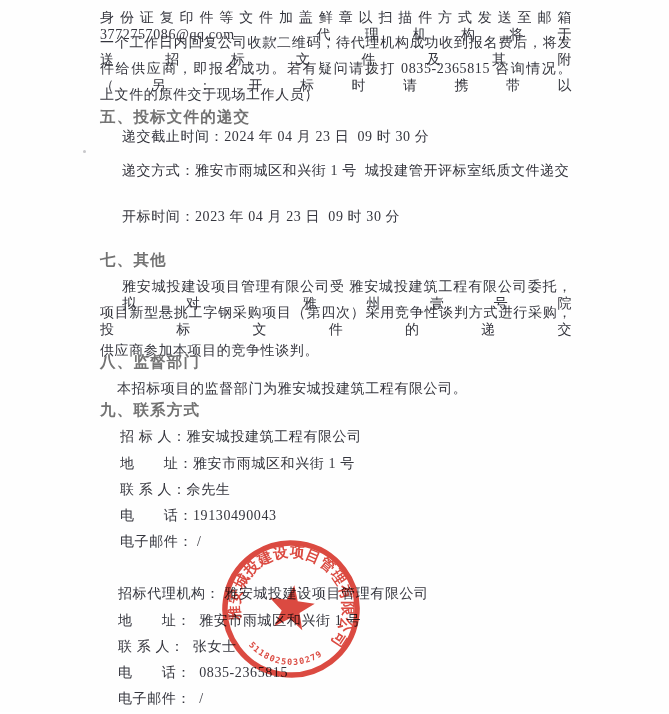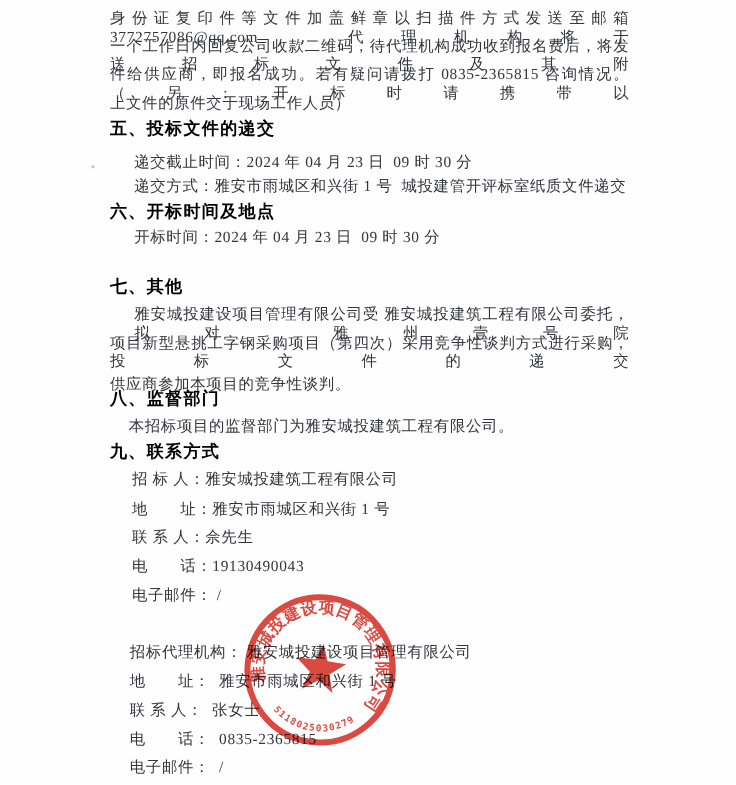--- a/index.html
+++ b/index.html
@@ -11,21 +11,21 @@
     position:absolute; font-size:14px; line-height:17px;
     letter-spacing:0.6px; white-space:pre; color:#34353d;
   }
   .just {
     white-space:normal; text-align:justify; text-align-last:justify;
     text-justify:inter-character;
   }
   .hd {
     position:absolute; font-family:Liberation Mono, monospace;
     font-weight:bold; font-size:15.5px; line-height:18px;
-    letter-spacing:1.2px; color:#000000; white-space:pre;text-align:right;
+    letter-spacing:1.2px; color:#737373; white-space:pre;text-align:right;
   }
   .stamp {
     position:absolute; left:219px; top:536px; width:148px; height:148px;
     mix-blend-mode:multiply; opacity:0.92;
   }
   .artifact-dot {
     position:absolute; left:83px; top:150px; width:3px; height:3px;
     border-radius:50%; background:#9a9aa0; opacity:0.55;
   }
 </style>
@@ -35,25 +35,24 @@
 <div class="page">
 
   <div class="ln just" style="left:100px; top:9px;  width:472px;">身份证复印件等文件加盖鲜章以扫描件方式发送至邮箱 3772757086@qq.com，代理机构将于</div>
   <div class="ln just" style="left:100px; top:34px; width:472px;">一个工作日内回复公司收款二维码，待代理机构成功收到报名费后，将发送招标文件及其附</div>
   <div class="ln just" style="left:100px; top:60px; width:472px;">件给供应商，即报名成功。若有疑问请拨打 0835-2365815 咨询情况。（另: 开标时请携带以</div>
   <div class="ln" style="left:100px; top:86px;">上文件的原件交于现场工作人员）</div>
 
   <div class="artifact-dot"></div>
 
   <div class="hd" style="left:100px; top:109px;">五、投标文件的递交</div>
-  <div class="ln" style="left:122px; top:140px;">递交截止时间：2024 年 04 月 23 日  09 时 30 分</div>
+  <div class="ln" style="left:122px; top:128px;">递交截止时间：2024 年 04 月 23 日  09 时 30 分</div>
   <div class="ln" style="left:122px; top:162px;">递交方式：雅安市雨城区和兴街 1 号  城投建管开评标室纸质文件递交</div>
 
-  <div class="hd" style="left:100px; top:184px;">六、开标时间及地点</div>
-  <div class="ln" style="left:122px; top:208px;">开标时间：2024 年 04 月 23 日  09 时 30 分</div>
+  <div class="ln" style="left:122px; top:208px;">开标时间：2023 年 04 月 23 日  09 时 30 分</div>
 
   <div class="hd" style="left:100px; top:252px;">七、其他</div>
   <div class="ln just" style="left:122px; top:278px; width:450px;">雅安城投建设项目管理有限公司受 雅安城投建筑工程有限公司委托，拟对 雅州壹号院</div>
   <div class="ln just" style="left:100px; top:304px; width:472px;">项目新型悬挑工字钢采购项目（第四次）采用竞争性谈判方式进行采购，投标文件的递交</div>
   <div class="ln" style="left:100px; top:342px;">供应商参加本项目的竞争性谈判。</div>
 
   <div class="hd" style="left:100px; top:354px;">八、监督部门</div>
   <div class="ln" style="left:117px; top:380px;">本招标项目的监督部门为雅安城投建筑工程有限公司。</div>
 
   <div class="hd" style="left:100px; top:402px;">九、联系方式</div>

